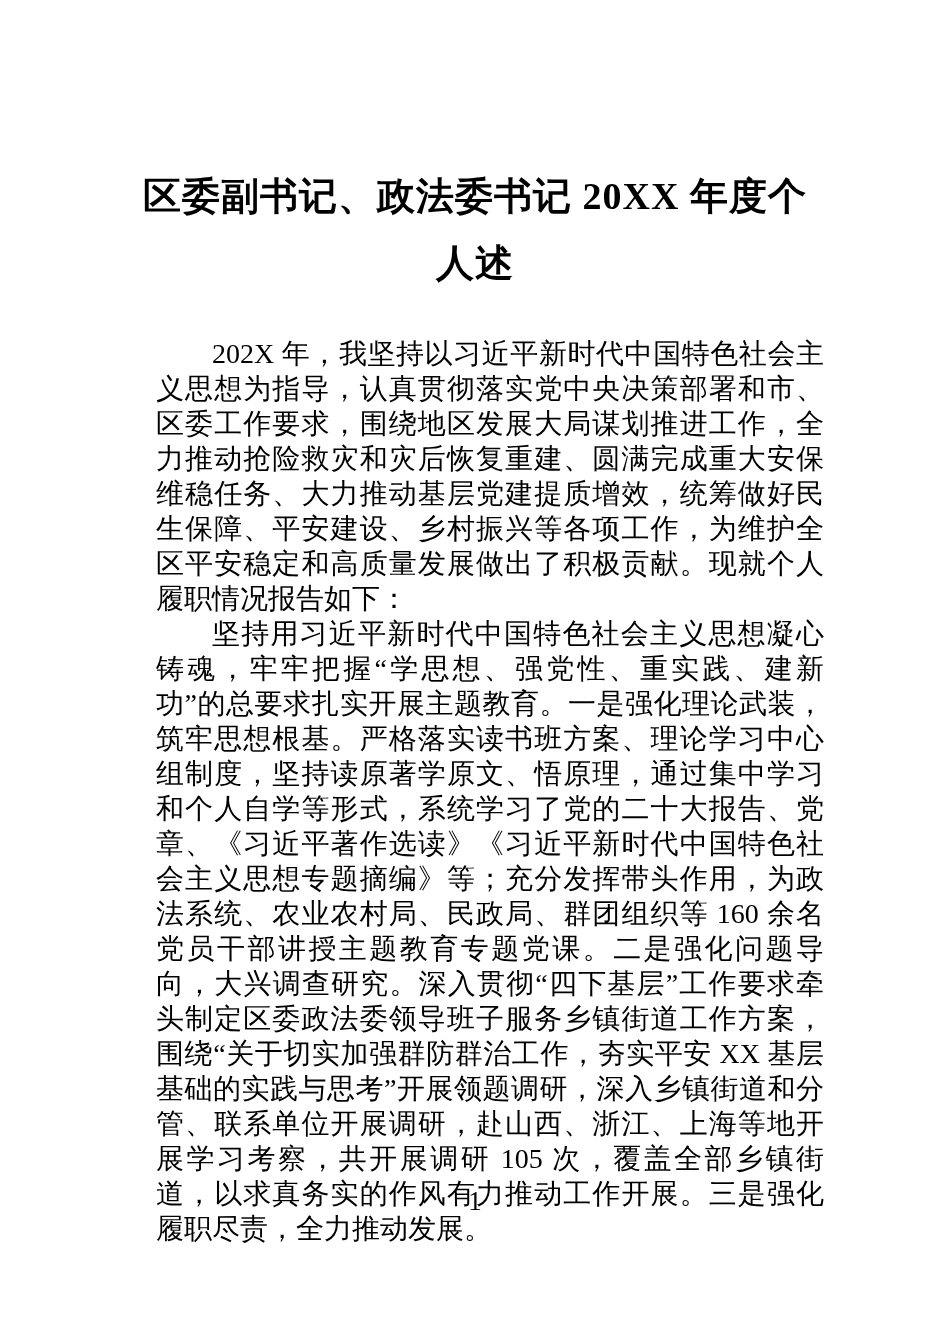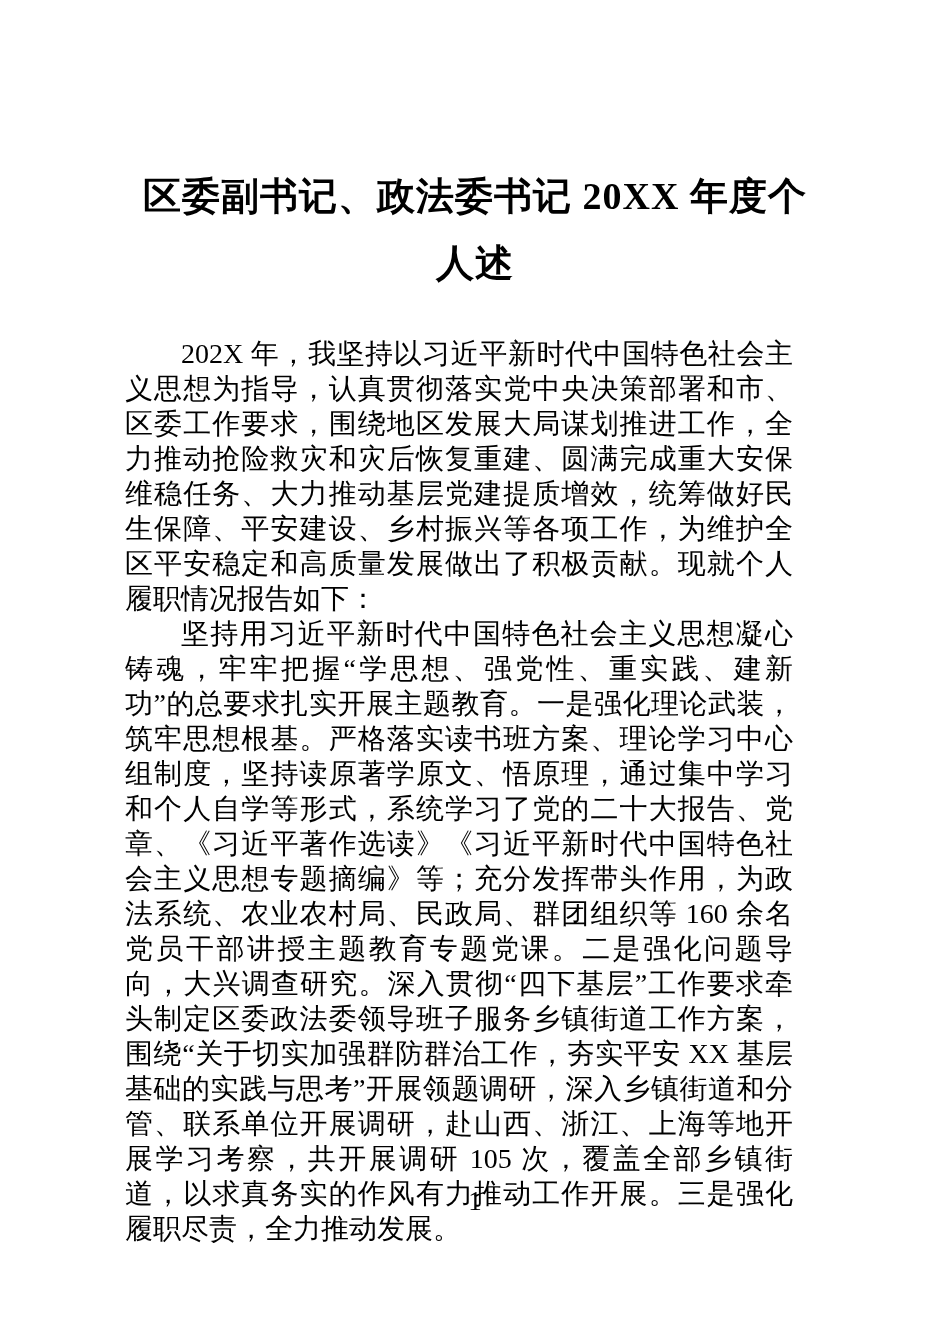--- a/index.html
+++ b/index.html
@@ -22,21 +22,21 @@
     top: 163px;
     width: 670px;
     text-align: center;
     font-size: 38px;
     line-height: 67px;
     font-weight: 700;
     letter-spacing: 1px;
   }
   .content {
     position: absolute;
-    left: 125px;
+    left: 156px;
     top: 336px;
     width: 668px;
     font-size: 28px;
     line-height: 35px;
     text-align: justify;
     text-justify: inter-ideograph;
     word-break: break-all;
     overflow-wrap: break-word;
   }
   .para {

